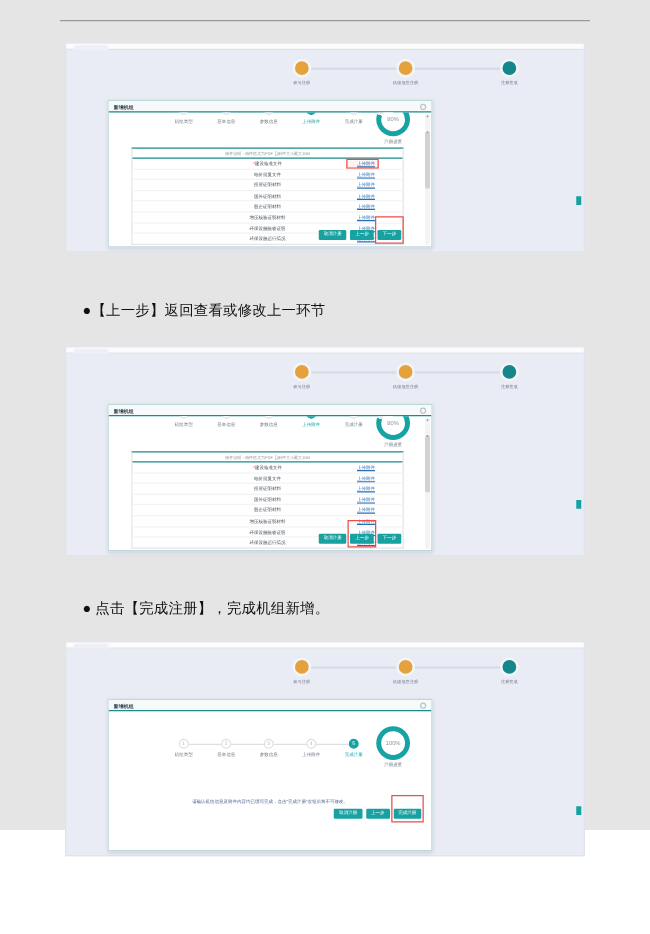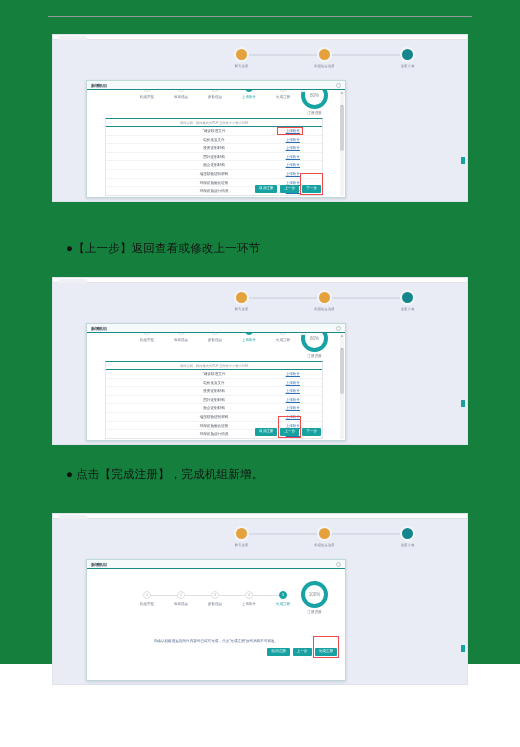--- a/index.html
+++ b/index.html
@@ -2,21 +2,21 @@
 <html><head>
 <meta charset="utf-8">
 <style>
   * { box-sizing: border-box; margin: 0; padding: 0; }
   html, body {
     width: 520px; height: 747px;
     background: #ffffff;
     font-family: "Liberation Serif", "DejaVu Serif", serif;
     overflow: hidden;
   }
-  .page { position: relative; width: 520px; height: 664px; background:#15803d; }
+  .page { position: relative; width: 520px; height: 664px; background:#e5e5e5; }
 
   .top-rule {
     position:absolute; left:48px; top:16px; width:424px; height:0;
     border-top:1.6px solid #9a9a9a;
   }
 
   
   .figure {
     position:absolute; left:52px; width:416px;
     background:#e9ecf4;
@@ -175,21 +175,21 @@
     position:absolute; right:2px; width:4px; height:7px; background:#17a1a1;
   }
 
   
   .caption{
     position:absolute; left:66px; width:440px;
     font-family:"Liberation Serif", serif; font-size:11.5px; color:#111;
     white-space:nowrap; letter-spacing:.2px;
   }
   .cap1{ top:241px; }
-  .cap2{ top:467px; }
+  .cap2{ top:479px; }
   .cap3{ top:720px; }
 </style>
 </head>
 <body>
 
 <div class="page">
 
   <div class="top-rule"></div>
 
   <div class="figure fig1">

